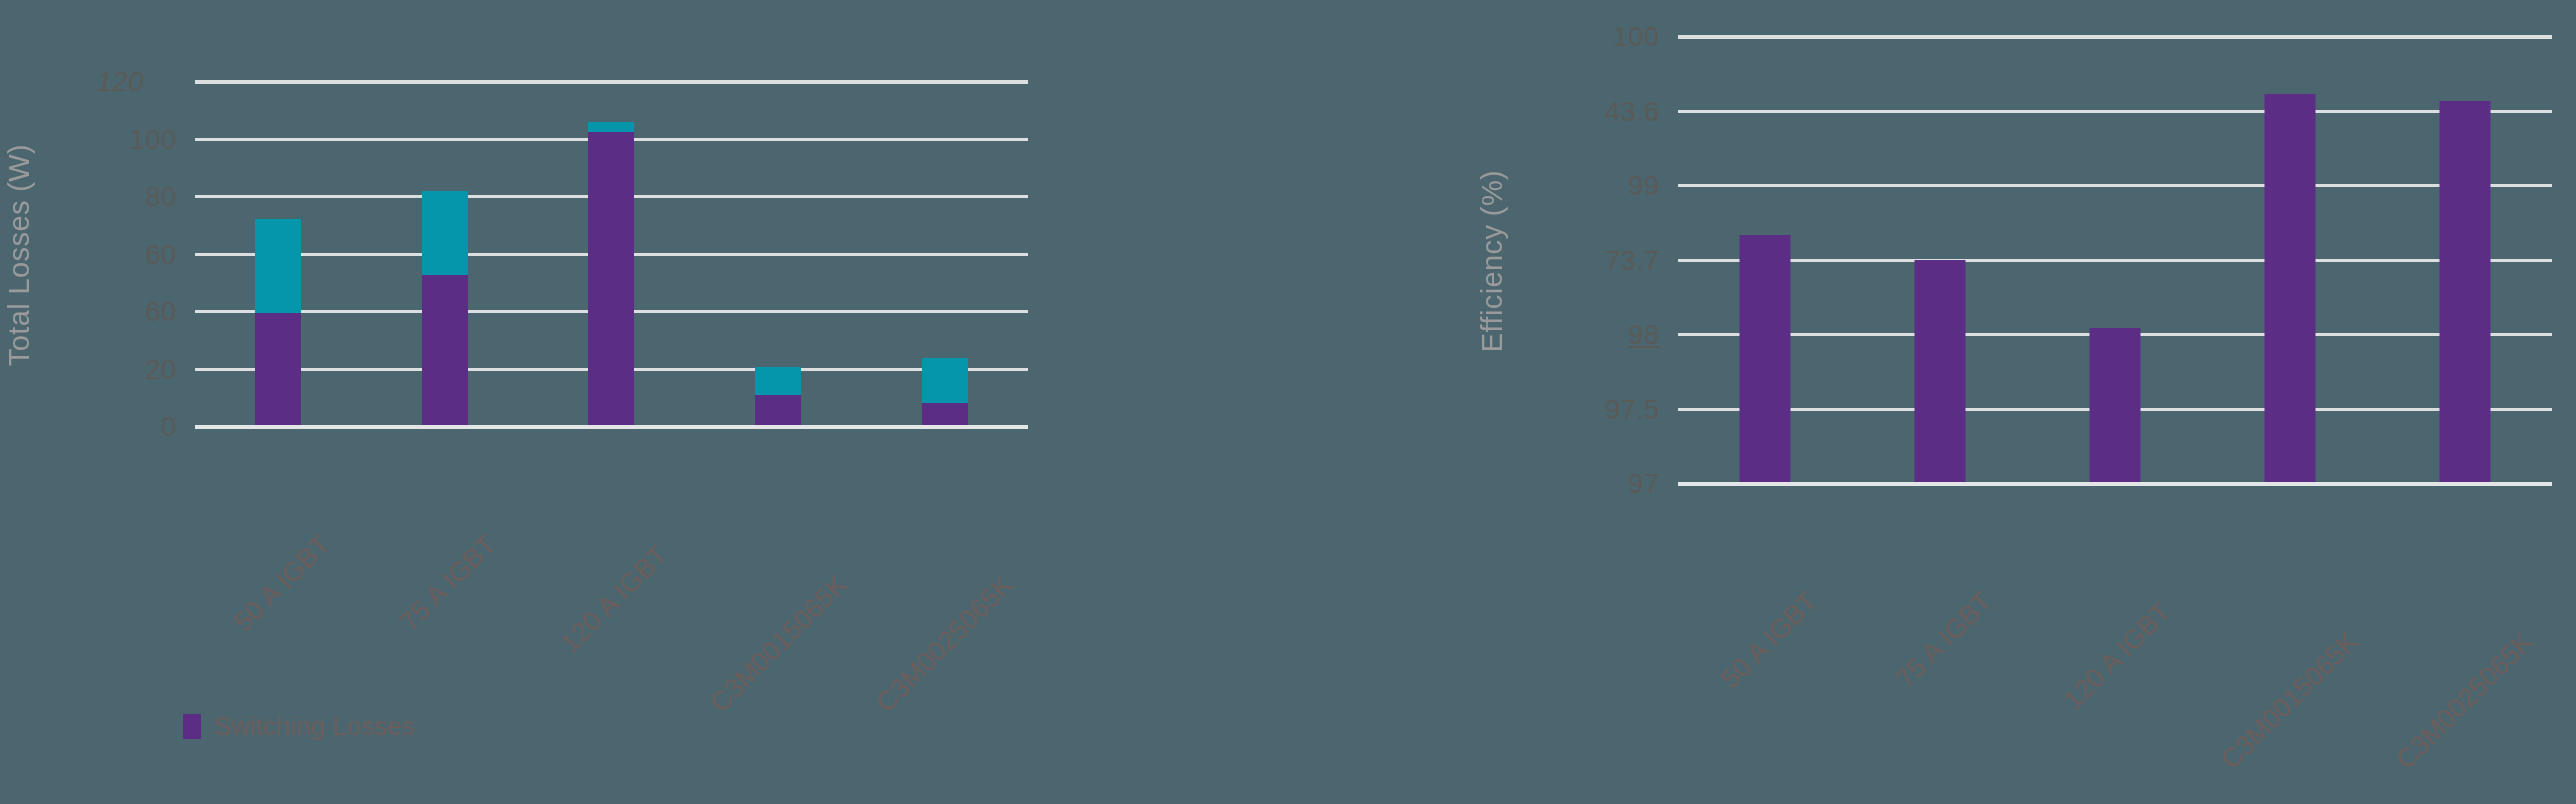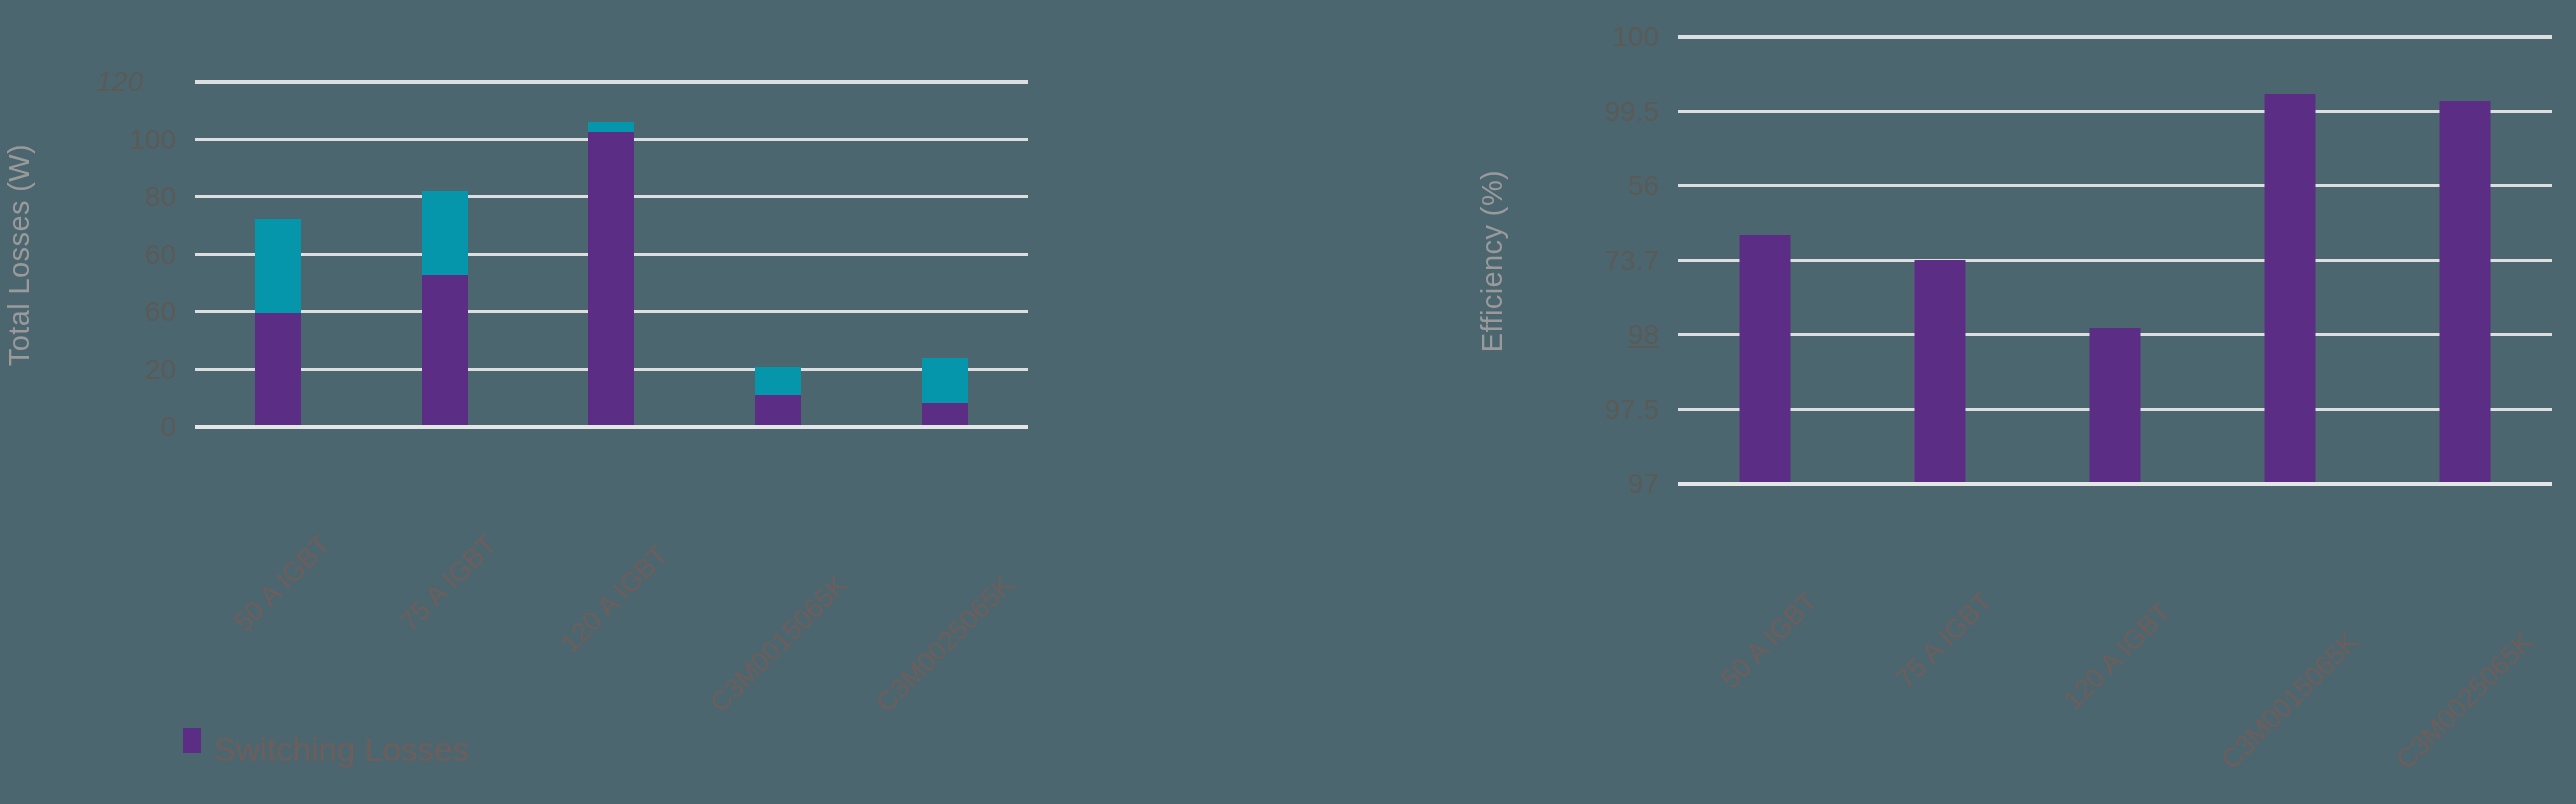--- a/index.html
+++ b/index.html
@@ -64,21 +64,21 @@
     white-space:nowrap;
     transform-origin:100% 0;
     transform:rotate(-45deg) translate(-100%,0);
     user-select:none;
   }
 
   
   .legend{position:absolute;display:flex;align-items:center;}
   .legend-item{display:flex;align-items:center;margin-right:51px;}
   .swatch{width:18px;height:25px;margin-right:13px;flex:none;}
-  .legend-text{color:#6D5E5B;font-size:33px;white-space:nowrap;margin-top:20px;}
+  .legend-text{color:#6D5E5B;font-size:26px;white-space:nowrap;}
 </style>
 </head>
 <body>
 
 <div class="page">
 
   <section class="panel" id="panel-losses">
 
     <div class="ylabel" id="losses-ylabel" style="left: 36px; top: 255px; transform: rotate(-90deg) translate(-50%, -100%);">Total Losses (W)</div>
 
@@ -164,22 +164,22 @@
 
   <section class="panel" id="panel-eff">
 
     <div class="ylabel" id="eff-ylabel" style="left: 107px; top: 261px; transform: rotate(-90deg) translate(-50%, -100%);">Efficiency (%)</div>
 
     <div id="eff-yticks">
         <div class="ytick" style="right: 917px; top: 484px;">97</div>
         <div class="ytick" style="right: 917px; top: 410px; margin-left: 17px;">97.5</div>
         <div class="ytick" style="right: 917px; top: 335px; text-decoration: underline;">98</div>
         <div class="ytick" style="right: 917px; top: 261px;">73.7</div>
-        <div class="ytick" style="right: 917px; top: 186px;">56</div>
-        <div class="ytick" style="right: 917px; top: 112px;">99.5</div>
+        <div class="ytick" style="right: 917px; top: 186px;">99</div>
+        <div class="ytick" style="right: 917px; top: 112px;">43.6</div>
         <div class="ytick" style="right: 917px; top: 37px;">100</div>
       </div>
 
     <div class="plot" id="eff-plot" style="left: 276px; top: 37px; width: 874px; height: 447px;">
       <div id="eff-grid">
           <div class="gridline" style="top: 371px;"></div>
           <div class="gridline" style="top: 296px;"></div>
           <div class="gridline" style="top: 222px;"></div>
           <div class="gridline" style="top: 147px;"></div>
           <div class="gridline" style="top: 73px;"></div>

